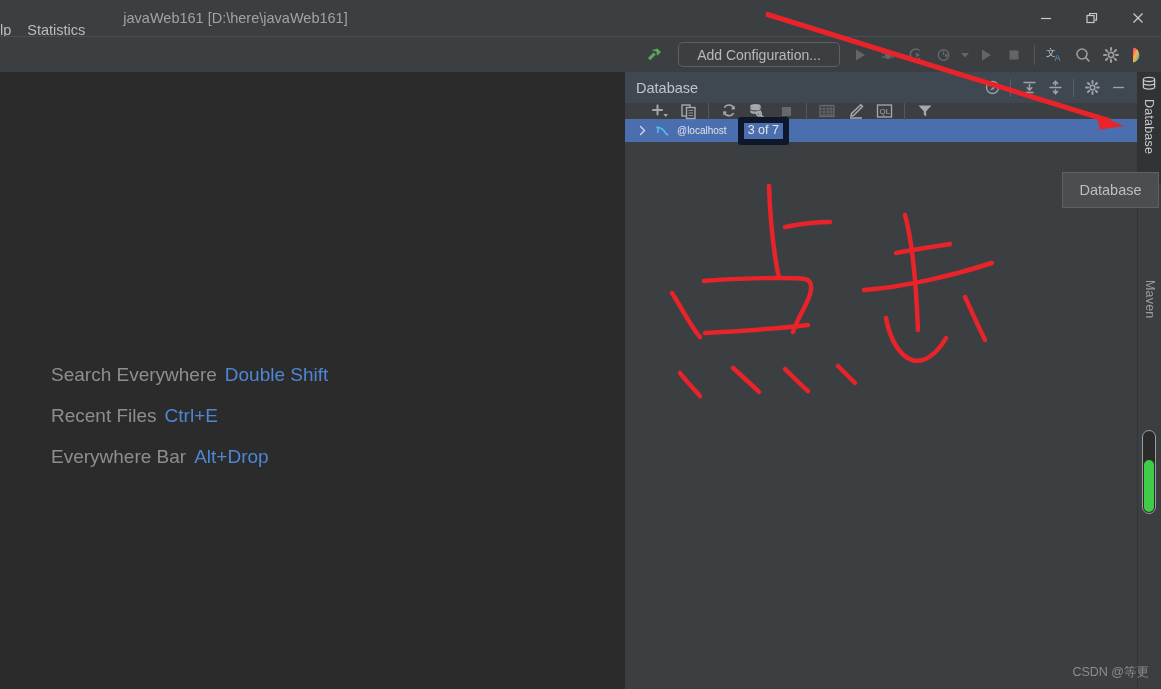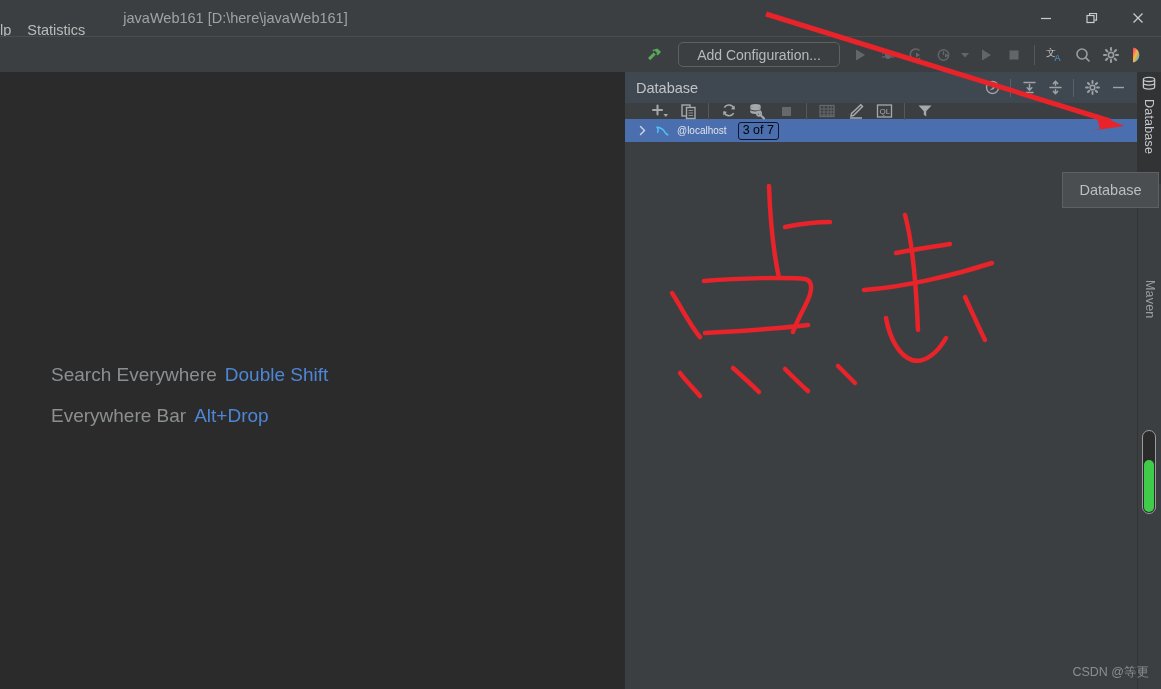--- a/index.html
+++ b/index.html
@@ -133,22 +133,22 @@
     background: #4b6eaf;
     padding-left: 8px;
   }
   .db-expander {
     width: 18px; color: #c7d3e8;
     display: flex; align-items: center; justify-content: center;
   }
   .db-dolphin { width: 22px; display: flex; align-items: center; justify-content: center; }
   .db-row-label { color: #dfe3e8; font-size: 10px; margin-left: 4px; }
   .db-badge {
-    margin-left: 11px; font-size: 12.5px; color: #000000;
-    border: 1px solid #0f172a; border-radius: 3px;
+    margin-left: 11px; font-size: 12.5px; color: #e5e5e5;
+    border: 6px solid #0f172a; border-radius: 3px;
     padding: 0px 4px 1px 4px; line-height: 15px;
   }
 
   
   .db-tooltip {
     position: absolute; left: 1062px; top: 172px;
     width: 97px; height: 36px;
     background: #4b4e50; border: 1px solid #5d6163;
     display: flex; align-items: center; justify-content: center;
     color: #bcbfc1; font-size: 14.5px;
@@ -336,20 +336,23 @@
         </defs>
         <path d="M4 2.5 L4 17.5 A7.6 7.6 0 0 0 4 2.5 Z" fill="url(#ij)"></path>
       </svg>
     </div>
   </div>
 
   <div class="editor">
     <div class="hints">
       <div class="hint-row">
         <span class="hint-label">Search Everywhere</span><span class="hint-key">Double Shift</span>
+      </div>
+      <div class="hint-row">
+        <span class="hint-label">Recent Files</span><span class="hint-key">Ctrl+E</span>
       </div>
       <div class="hint-row">
         <span class="hint-label">Everywhere Bar</span><span class="hint-key">Alt+Drop</span>
       </div>
     </div>
   </div>
 
   <div class="dbpanel">
 
     <div class="db-header">

